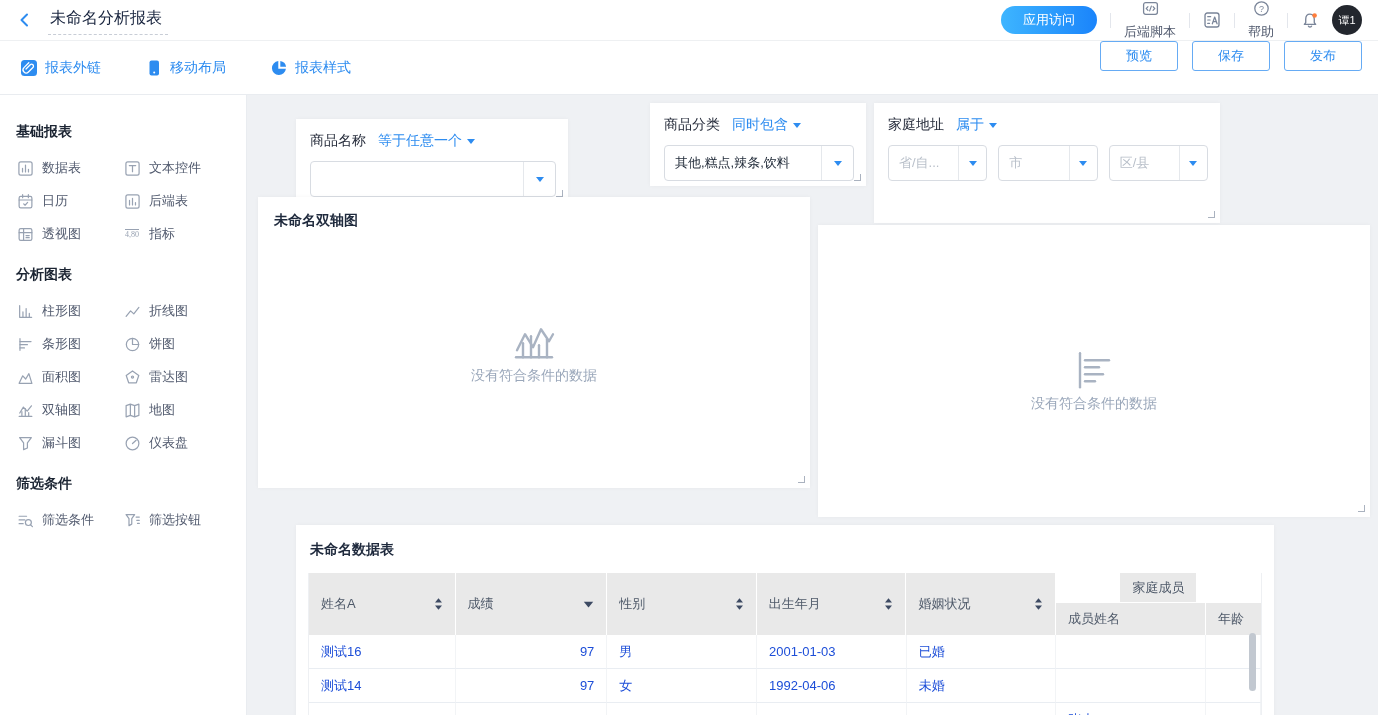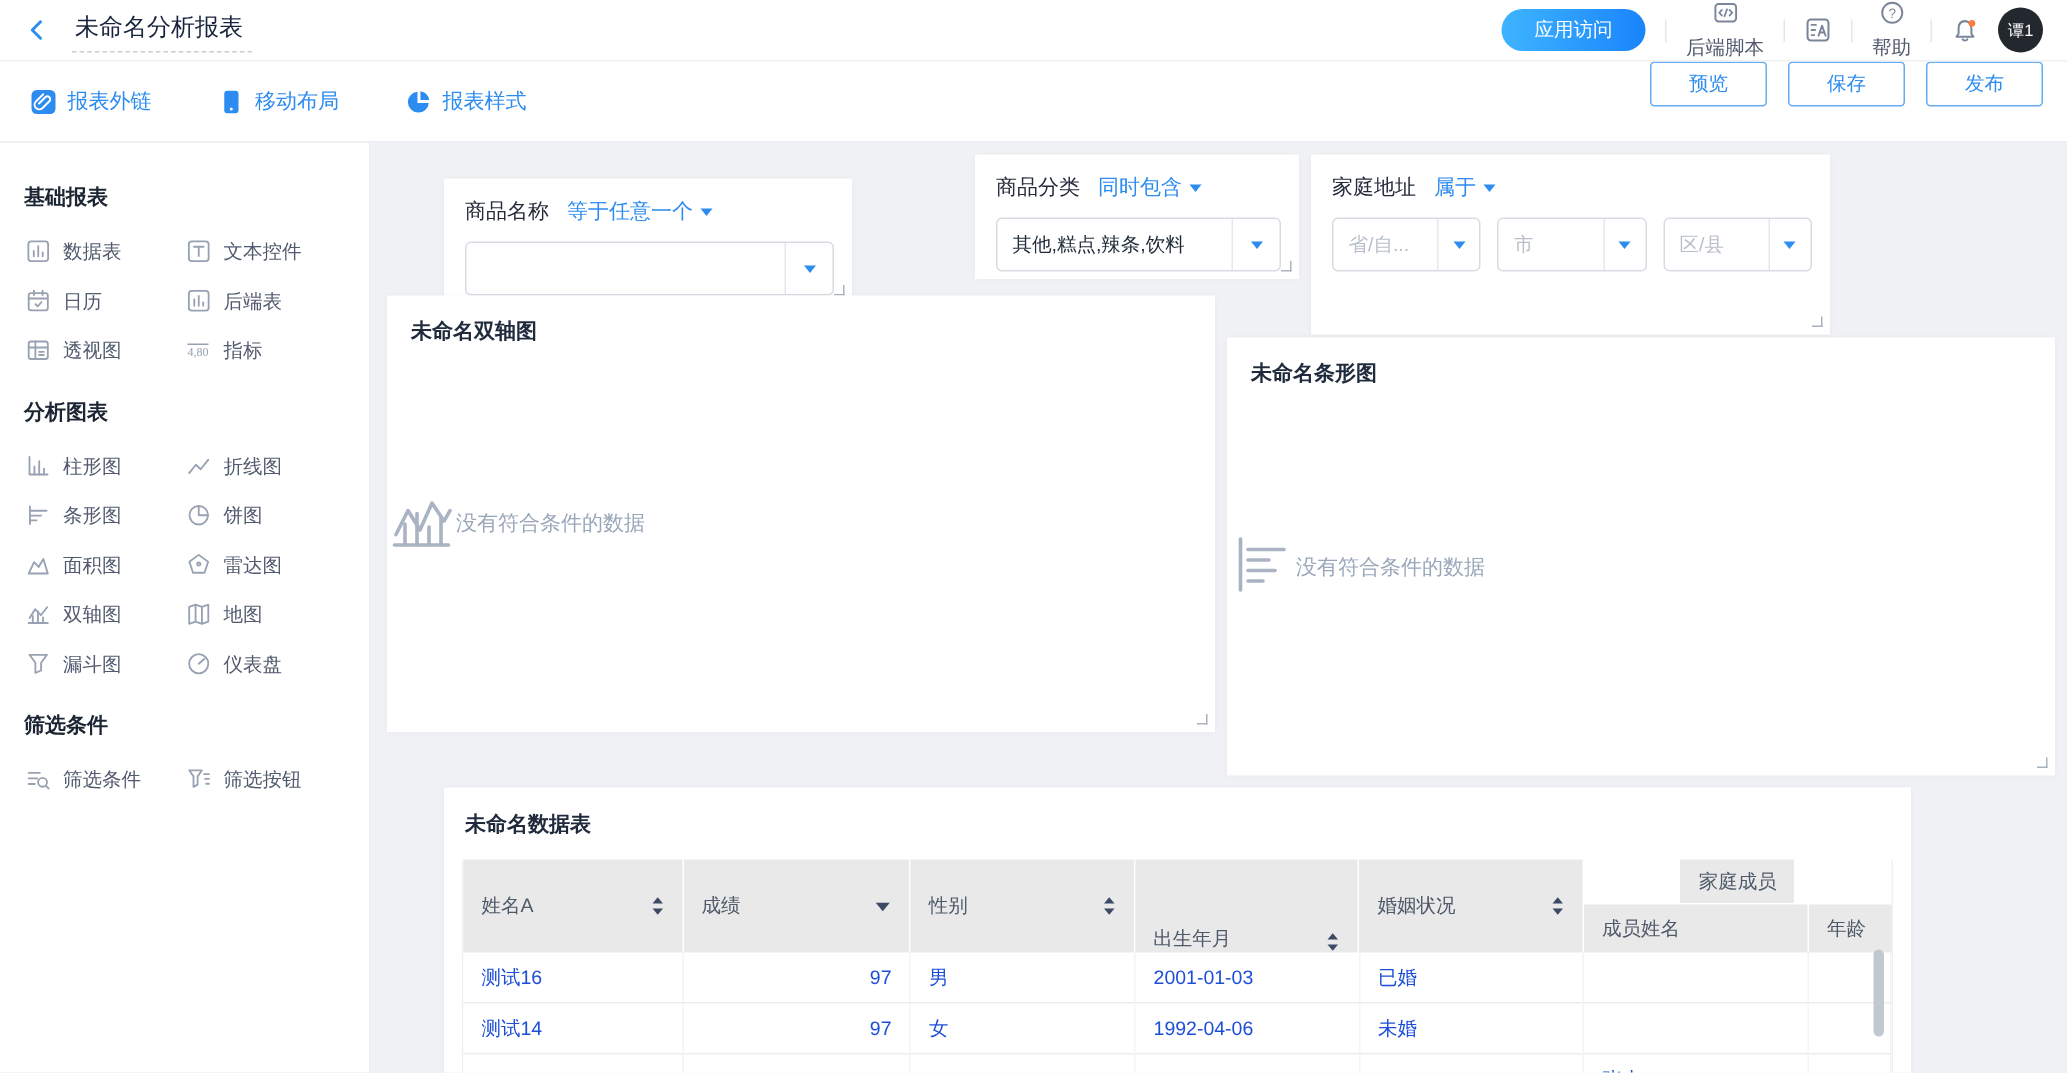--- a/index.html
+++ b/index.html
@@ -29,21 +29,21 @@
   .tb-item { display:flex; align-items:center; gap:7px; font-size:14px; color:#2d8cf0; cursor:pointer;}
   .tb-right { margin-left:auto; display:flex; gap:14px;}
   .ol-btn { width:78px; height:30px; background:#fff; border:1px solid #66abf4; border-radius:3px;
     color:#2d8cf0; font-size:13px; cursor:pointer;}
 
   
   #sbar { position:absolute; left:0; top:95px; width:247px; height:620px; background:#fff;
     border-right:1px solid #e9ecf0; padding:20px 16px; overflow:hidden;font-family:Liberation Serif, serif;}
   .sec-title { font-size:14px; font-weight:bold; color:#1c2533; margin:8px 0 18px;}
   .sec-grid { display:grid; grid-template-columns:1fr 1fr; row-gap:16px; margin-bottom:24px;}
-  .s-item { display:flex; align-items:center; gap:8px; font-size:13px; color:#515a6e; cursor:pointer; height:17px;}
+  .s-item { display:flex; align-items:flex-start; gap:8px; font-size:13px; color:#515a6e; cursor:pointer; height:17px;}
   .s-icon { width:18px; height:18px; display:inline-flex; align-items:center; justify-content:center; color:#98a2b2; flex:none;}
   .metric-glyph { font-size:8px; color:#98a2b2; border-top:1px solid #98a2b2; padding-top:1px; letter-spacing:0; line-height:1;}
 
   
   #canvas { position:absolute; left:247px; top:95px; width:1131px; height:620px; background:#eff1f4;}
   .panel { position:absolute; background:#fff; box-shadow:0 0 4px rgba(31,45,61,.04);}
   .rsz { position:absolute; right:5px; bottom:5px; width:7px; height:7px;
     border-right:1px solid #aab2bf; border-bottom:1px solid #aab2bf; cursor:nwse-resize;}
 
   .fp { padding:13px 12px 0 14px;}
@@ -54,21 +54,21 @@
   .sel { margin-top:11px; height:36px; border:1px solid #d8dce2; border-radius:4px; background:#fff;
     display:flex; align-items:center; cursor:pointer;}
   .sel-val { flex:1; padding:0 10px; font-size:13px; color:#1f2937; white-space:nowrap; overflow:hidden;}
   .sel-val.ph { color:#b8bfc9; font-size:13px;}
   .sel-caret { width:32px; align-self:stretch; border-left:1px solid #e5e8ec; display:flex;
     align-items:center; justify-content:center;}
   .sel-row { display:flex; gap:11px; margin-top:11px;}
 
   .chart-title { font-size:14px; font-weight:bold; color:#1f2a3d; padding:15px 16px 0;}
   .empty-box { position:absolute; left:0; right:0; top:50%; transform:translateY(-36%);
-    display:flex; flex-direction:row; align-items:center; color:#a9b3c2;}
+    display:flex; flex-direction:column; align-items:center; color:#a9b3c2;}
   .empty-txt { font-size:14px; color:#9aa7ba;}
 
   
   #tblpanel { padding:14px 12px 0;}
   .tbl-title { font-size:14px; font-weight:bold; color:#1f2a3d; margin:2px 0 14px; padding-left:2px;}
   .tbl { width:954px; border-left:1px solid #eef0f3; border-right:1px solid #eef0f3;}
   .thead { display:flex;}
   .th { background:#e9e9e9; color:#4e5969; font-size:13px; display:flex; align-items:center;
     justify-content:space-between; padding:0 12px; height:62px; border-right:1px solid #fff; cursor:pointer;}
   .th:last-child { border-right:none;}
@@ -427,21 +427,20 @@
                 <polyline points="6,31 14,15 22,28 30,10 38,22 42,15" stroke-linejoin="round"></polyline>
               </g>
             </svg>
         </span>
         <span class="empty-txt">没有符合条件的数据</span>
       </div>
       <span class="rsz"></span>
     </div>
 
     <div class="panel" style="left:571px;top:130px;width:552px;height:292px;">
-      <div class="chart-title">未命名条形图</div>
       <div class="empty-box">
         <span>
           <svg width="46" height="44" viewBox="0 0 46 44">
               <g fill="none" stroke="#a9b3c2" stroke-width="2.4" stroke-linecap="round">
                 <path d="M9 6 V40"></path>
                 <path d="M14 13 H38"></path>
                 <path d="M14 20 H28"></path>
                 <path d="M14 27 H32"></path>
                 <path d="M14 34 H24"></path>
               </g>
@@ -475,21 +474,21 @@
             </div>
             <div class="th" style="width: 150px;">
               <span>性别</span>
               <span class="sort-ic">
                 <svg width="9" height="14" viewBox="0 0 9 14">
                   <path d="M4.5 1.2 L8 5.4 H1 Z" fill="currentColor"></path>
                   <path d="M4.5 12.8 L1 8.6 H8 Z" fill="currentColor"></path>
                 </svg>
               </span>
             </div>
-            <div class="th" style="width: 150px; align-items: flex-end;">
+            <div class="th" style="width: 150px;">
               <span>出生年月</span>
               <span class="sort-ic">
                 <svg width="9" height="14" viewBox="0 0 9 14">
                   <path d="M4.5 1.2 L8 5.4 H1 Z" fill="currentColor"></path>
                   <path d="M4.5 12.8 L1 8.6 H8 Z" fill="currentColor"></path>
                 </svg>
               </span>
             </div>
             <div class="th" style="width: 150px;">
               <span>婚姻状况</span>

